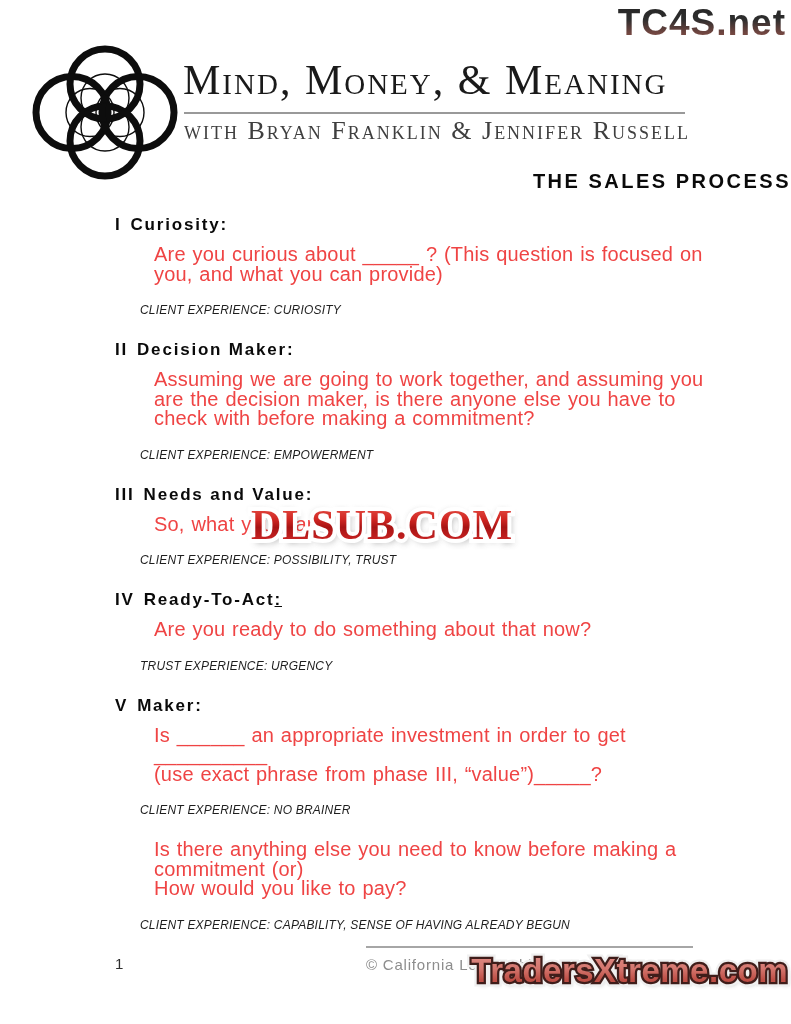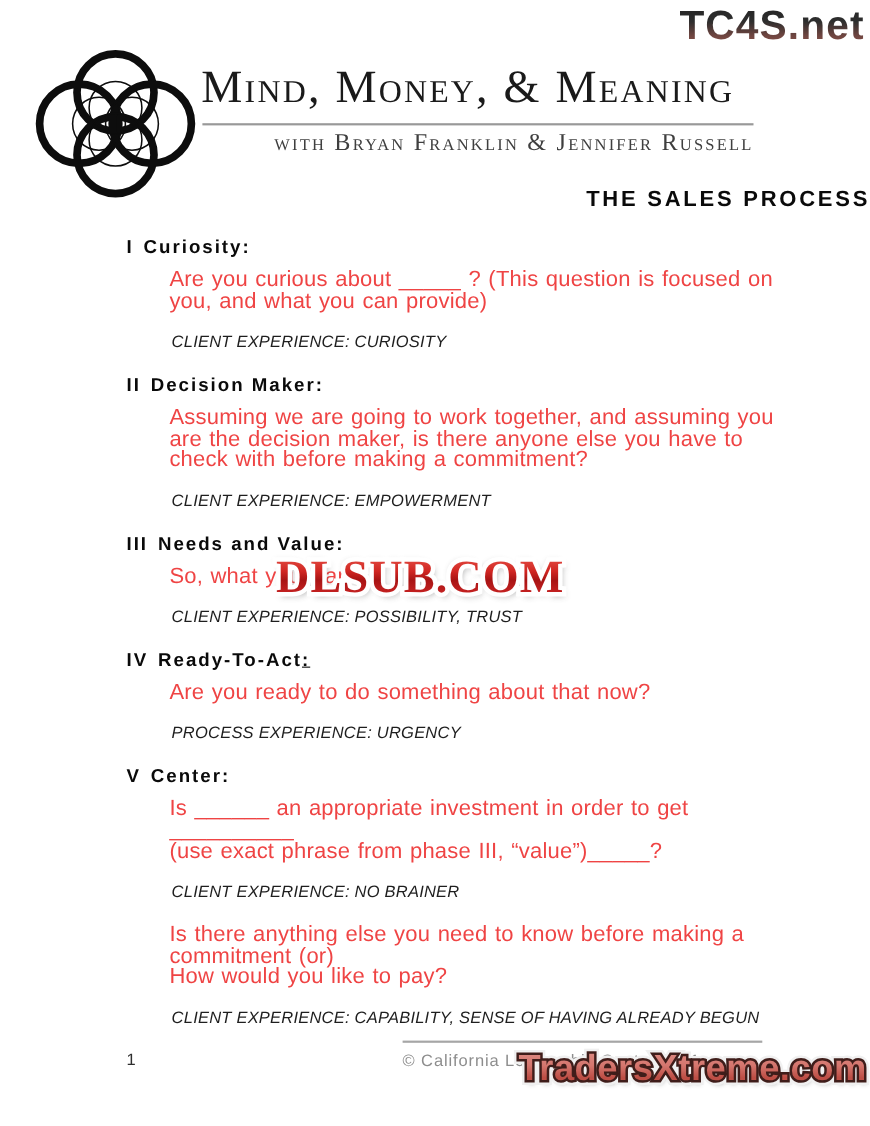--- a/index.html
+++ b/index.html
@@ -46,21 +46,21 @@
     position: absolute;
     left: 184px; top: 112px; width: 501px; height: 2px;
     background: #999999;
   }
   .brand-subtitle {
     position: absolute;
     left: 184px; top: 116px; width: 501px;
     text-align: right;
     font-family: "Liberation Serif", serif;
     font-variant: small-caps;
-    font-size: 22px;
+    font-size: 26px;
     letter-spacing: 2px;
     color: #3f3f3f;
     white-space: nowrap;
   }
 
   
   .doc-heading {
     position: absolute;
     left: 0; top: 170px; width: 791px;
     text-align: right;
@@ -91,22 +91,22 @@
     max-width: 560px;
     font-size: 20px;
     line-height: 19.5px;
     letter-spacing: 0.2px;
     word-spacing: 1px;
     color: #ef4444;
     white-space: pre-line;
   }
   .sec-client {
     margin-top: 17px;
-    margin-left: 41px;
-    font-size: 15px;
+    margin-left: 25px;
+    font-size: 12px;
     line-height: 19px;
     font-style: italic;
     letter-spacing: 0.2px;
     color: #1e1e1e;
   }
   .occluded-frag { margin-left: 168px; }
 
   
   .wm-mid {
     position: absolute;
@@ -228,25 +228,25 @@
 
       <div class="wm-mid">
         <span class="layer outline">DLSUB.COM</span>
         <span class="layer fill">DLSUB.COM</span>
       </div>
     </div>
 
     <div class="section">
       <h3 class="sec-heading"><span class="numeral">IV</span><span>Ready-To-Act</span><span class="colon-underlined">:</span></h3>
       <p class="sec-body">Are you ready to do something about that now?</p>
-      <p class="sec-client">PROCESS EXPERIENCE: URGENCY</p>
-    </div>
-
-    <div class="section">
-      <h3 class="sec-heading"><span class="numeral">V</span><span>Center</span><span>:</span></h3>
+      <p class="sec-client">TRUST EXPERIENCE: URGENCY</p>
+    </div>
+
+    <div class="section">
+      <h3 class="sec-heading"><span class="numeral">V</span><span>Maker</span><span>:</span></h3>
       <p class="sec-body">Is ______ an appropriate investment in order to get __________
 (use exact phrase from phase III, “value”)_____?</p>
       <p class="sec-client">CLIENT EXPERIENCE: NO BRAINER</p>
     </div>
 
     <div class="section">
       <p class="sec-body">Is there anything else you need to know before making a commitment (or)
 How would you like to pay?</p>
       <p class="sec-client">CLIENT EXPERIENCE: CAPABILITY, SENSE OF HAVING ALREADY BEGUN</p>
     </div>

